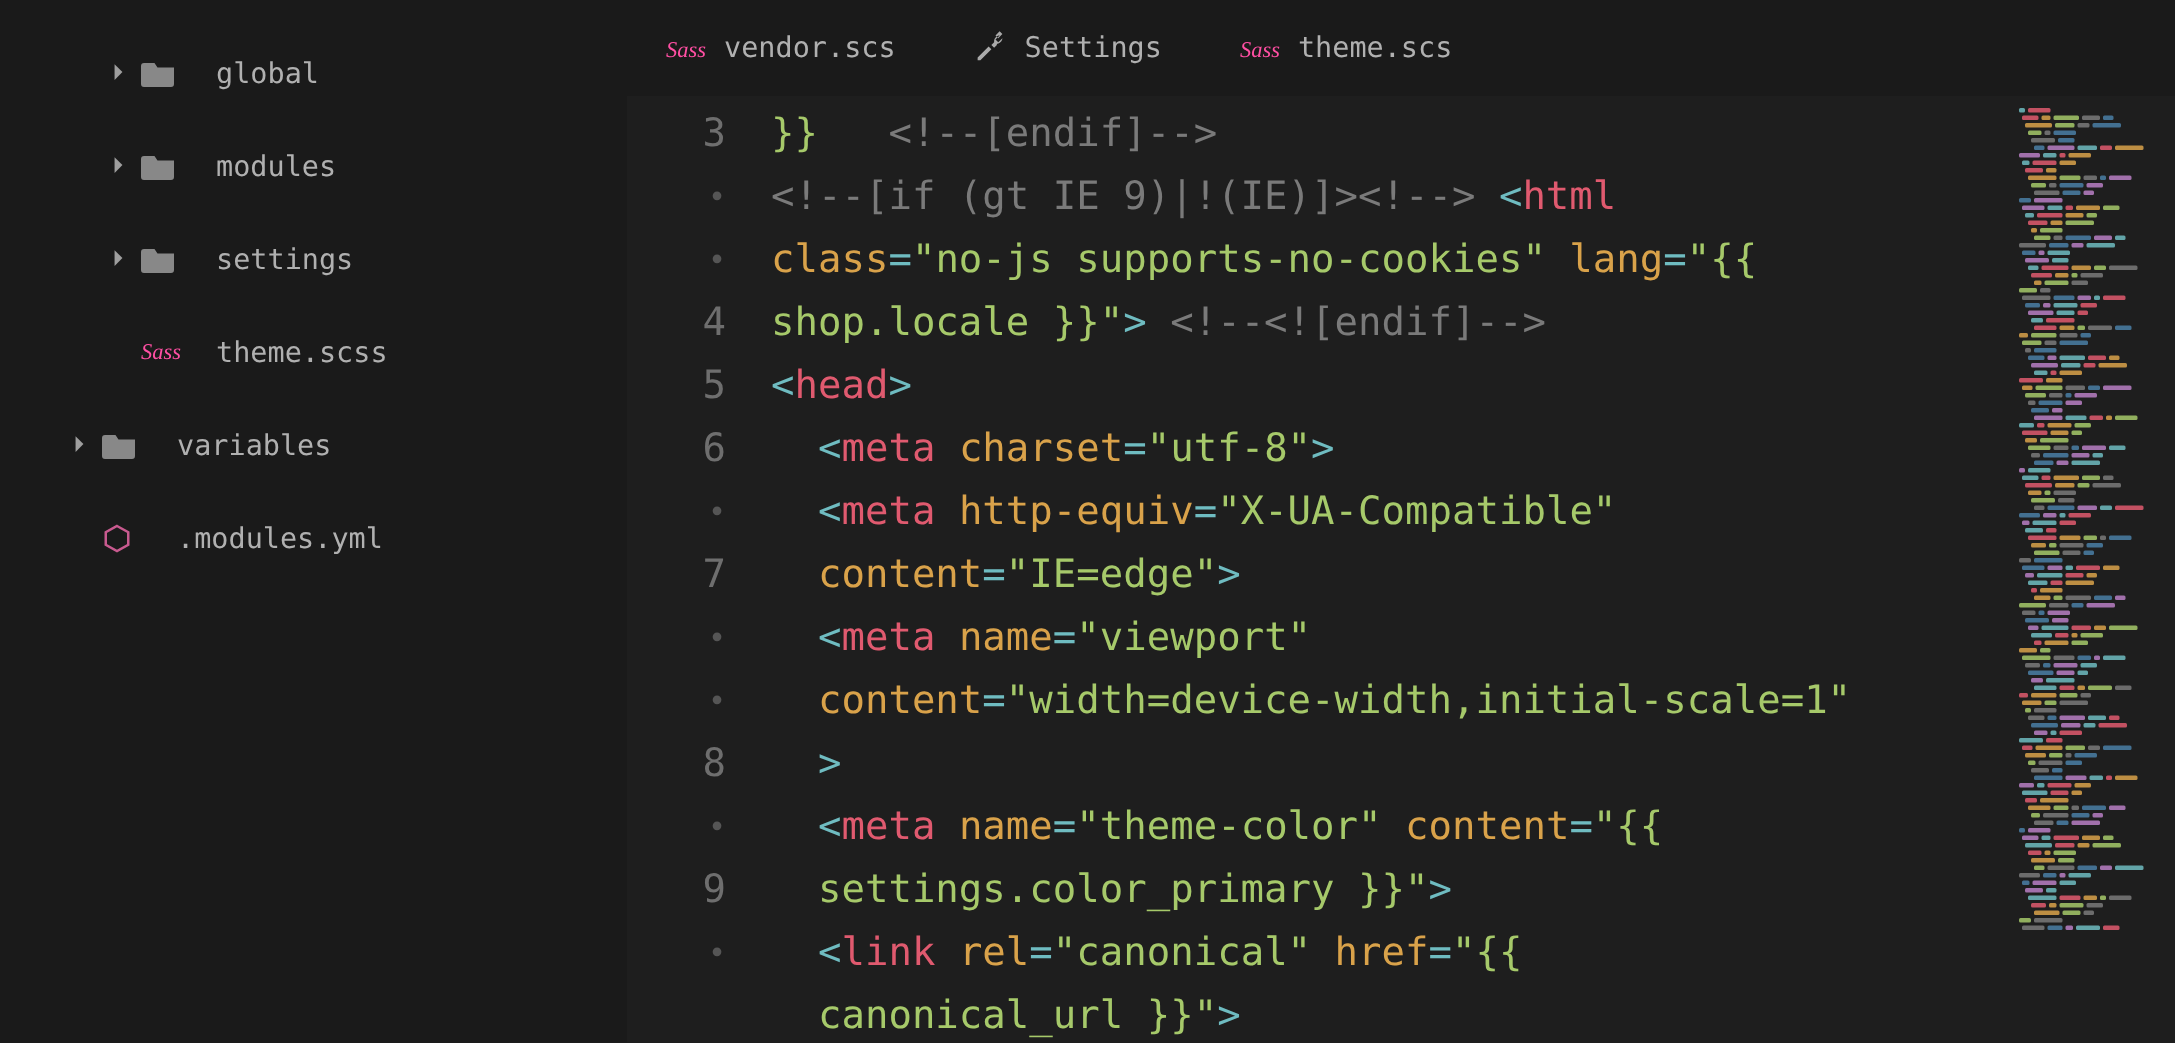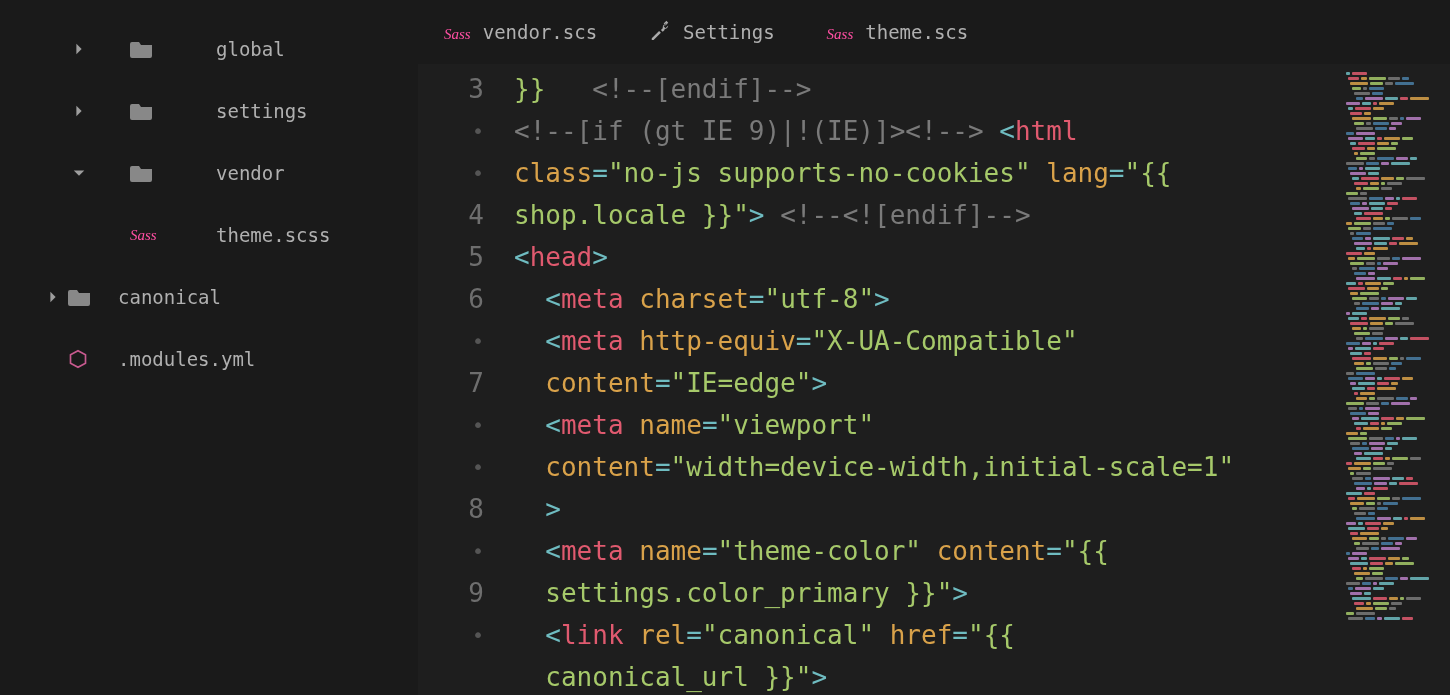--- a/index.html
+++ b/index.html
@@ -23,21 +23,21 @@
   display: flex;
   align-items: center;
   height: 62px;
   color: #b0b0b0;
   cursor: pointer;
   padding-left: 38px;
 }
 .tree-row .chev { width: 30px; text-align: center; color: #9e9e9e; }
 .tree-row .ico { width: 40px; display:flex; align-items:center; justify-content:flex-start; }
 .tree-row .lbl { padding-left: 10px; }
-.indent-1 { padding-left: 64px; gap: 36px; }
+.indent-1 { padding-left: 64px; }
 .indent-2 { padding-left: 100px; }
 .folder-svg { width: 24px; height: 20px; fill: #888; }
 .md-svg { width: 24px; height: 20px; stroke: #7fb3d5; fill:none; stroke-width:1.5; }
 .sass-lbl { font-family: cursive; font-size: 15px; color: #ff4fa3; font-style: italic; }
 .hex-svg { width: 20px; height: 20px; fill:none; stroke:#c85a8f; stroke-width:2; }
 .main {
   flex: 1;
   display: flex;
   flex-direction: column;
   background: #1e1e1e;
@@ -125,50 +125,50 @@
       </div>
       <div class="tree-row indent-1">
         <span class="chev"><svg width="14" height="14" viewBox="0 0 16 16" fill="#9e9e9e">
             <path d="M5 2l6 6-6 6z"></path>
           </svg></span>
         <span class="ico">
           <svg class="folder-svg" viewBox="0 0 24 20">
             <path d="M2 3h7l2 3h11v11a2 2 0 0 1-2 2H2a2 2 0 0 1-2-2V5a2 2 0 0 1 2-2z"></path>
           </svg>
         </span>
-        <span class="lbl">settings</span>
+        <span class="lbl">modules</span>
       </div>
       <div class="tree-row indent-1">
         <span class="chev"><svg width="14" height="14" viewBox="0 0 16 16" fill="#9e9e9e">
-            <path d="M2 5l6 6 6-6z"></path>
+            <path d="M5 2l6 6-6 6z"></path>
           </svg></span>
         <span class="ico">
           <svg class="folder-svg" viewBox="0 0 24 20">
             <path d="M2 3h7l2 3h11v11a2 2 0 0 1-2 2H2a2 2 0 0 1-2-2V5a2 2 0 0 1 2-2z"></path>
           </svg>
         </span>
-        <span class="lbl">vendor</span>
+        <span class="lbl">settings</span>
       </div>
       <div class="tree-row indent-1">
         <span class="chev"></span>
         <span class="ico">
           <span class="sass-lbl">Sass</span>
         </span>
         <span class="lbl">theme.scss</span>
       </div>
       <div class="tree-row indent-0">
         <span class="chev"><svg width="14" height="14" viewBox="0 0 16 16" fill="#9e9e9e">
             <path d="M5 2l6 6-6 6z"></path>
           </svg></span>
         <span class="ico">
           <svg class="folder-svg" viewBox="0 0 24 20">
             <path d="M2 3h7l2 3h11v11a2 2 0 0 1-2 2H2a2 2 0 0 1-2-2V5a2 2 0 0 1 2-2z"></path>
           </svg>
         </span>
-        <span class="lbl">canonical</span>
+        <span class="lbl">variables</span>
       </div>
       <div class="tree-row indent-0">
         <span class="chev"></span>
         <span class="ico">
           <svg class="hex-svg" viewBox="0 0 24 24">
             <polygon points="12,2 21,7 21,17 12,22 3,17 3,7"></polygon>
           </svg>
         </span>
         <span class="lbl">.modules.yml</span>
       </div>

